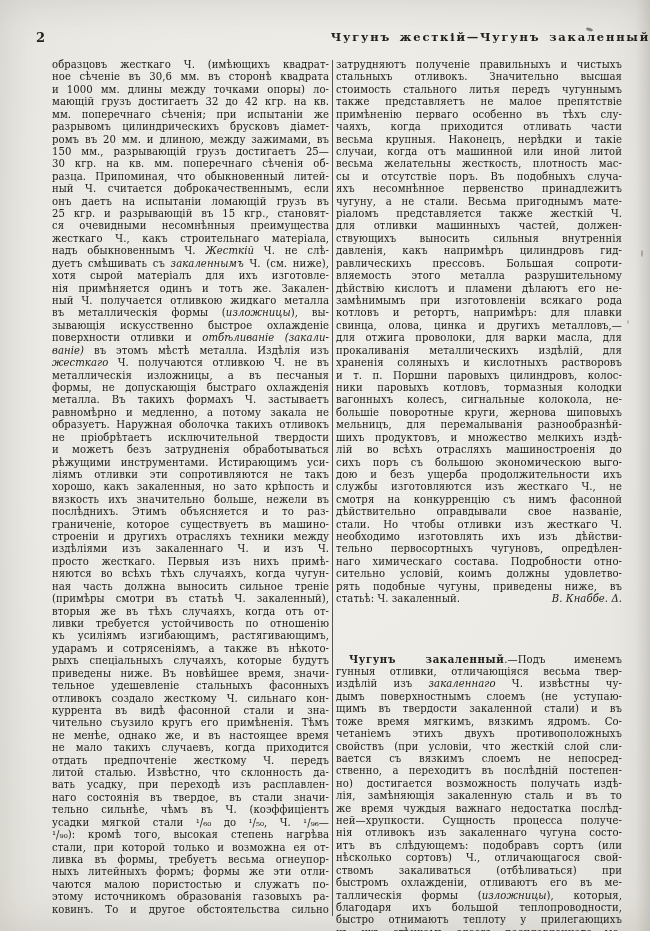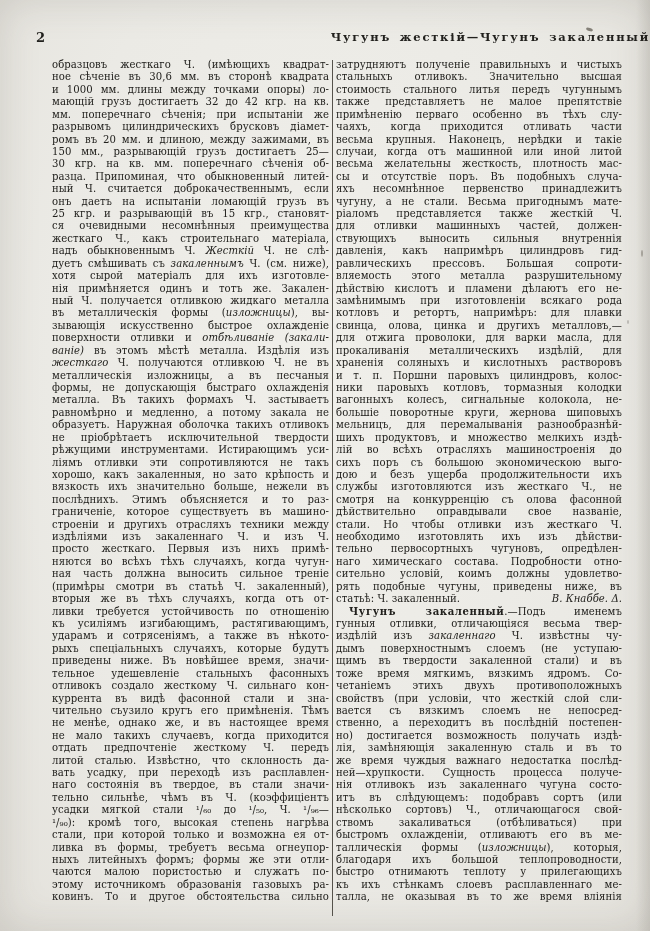--- a/index.html
+++ b/index.html
@@ -31,21 +31,21 @@
   .divider {
     width:1px; background:#55524b; margin:1px 3px 0 3px;
     height:856px;
   }
   .line {
     height:12.43px; line-height:12.43px; font-size:10.1px;
     text-align:justify; text-align-last:justify;
     overflow:hidden; letter-spacing:0.05px;
   }
   .line.end    { text-align-last:left; }
-  .line.indent { padding-left:13px; }
+  .line.indent { padding-left:13px;margin-top:48px; }
   .r-i   { font-style:italic; }
   .r-b   { font-weight:bold; letter-spacing:0.6px; }
   .r-sig { float:right; font-style:italic; }
   .speck { position:absolute; background:#6b675e; border-radius:50%; opacity:0.8; }
   .speck-1 { left:586px; top:28px; width:7px; height:3px; transform:rotate(18deg); }
   .speck-2 { left:641px; top:250px; width:2px; height:7px; opacity:0.45; }
   .speck-3 { left:627px; top:320px; width:2px; height:4px; opacity:0.35; }
   .edge-shade {
     position:absolute; right:0; top:0; width:14px; height:931px;
     background:linear-gradient(to right, rgba(0,0,0,0), rgba(60,55,45,0.10));
@@ -87,20 +87,21 @@
         <div class="line">зывающія искусственно быстрое охлажденіе</div>
         <div class="line"><span>поверхности отливки и </span><span class="r-i">отбѣливаніе (закали-</span></div>
         <div class="line"><span class="r-i">ваніе)</span><span> въ этомъ мѣстѣ металла. Издѣлія изъ</span></div>
         <div class="line"><span class="r-i">жесткаго</span><span> Ч. получаются отливкою Ч. не въ</span></div>
         <div class="line">металлическія изложницы, а въ песчаныя</div>
         <div class="line">формы, не допускающія быстраго охлажденія</div>
         <div class="line">металла. Въ такихъ формахъ Ч. застываетъ</div>
         <div class="line">равномѣрно и медленно, а потому закала не</div>
         <div class="line">образуетъ. Наружная оболочка такихъ отливокъ</div>
         <div class="line">не пріобрѣтаетъ исключительной твердости</div>
+        <div class="line">и можетъ безъ затрудненія обработываться</div>
         <div class="line">рѣжущими инструментами. Истирающимъ уси-</div>
         <div class="line">ліямъ отливки эти сопротивляются не такъ</div>
         <div class="line">хорошо, какъ закаленныя, но зато крѣпость и</div>
         <div class="line">вязкость ихъ значительно больше, нежели въ</div>
         <div class="line">послѣднихъ. Этимъ объясняется и то раз-</div>
         <div class="line">граниченіе, которое существуетъ въ машино-</div>
         <div class="line">строеніи и другихъ отрасляхъ техники между</div>
         <div class="line">издѣліями изъ закаленнаго Ч. и изъ Ч.</div>
         <div class="line">просто жесткаго. Первыя изъ нихъ примѣ-</div>
         <div class="line">няются во всѣхъ тѣхъ случаяхъ, когда чугун-</div>
@@ -162,21 +163,21 @@
         <div class="line">и т. п. Поршни паровыхъ цилиндровъ, колос-</div>
         <div class="line">ники паровыхъ котловъ, тормазныя колодки</div>
         <div class="line">вагонныхъ колесъ, сигнальные колокола, не-</div>
         <div class="line">большіе поворотные круги, жернова шиповыхъ</div>
         <div class="line">мельницъ, для перемалыванія разнообразнѣй-</div>
         <div class="line">шихъ продуктовъ, и множество мелкихъ издѣ-</div>
         <div class="line">лій во всѣхъ отрасляхъ машиностроенія до</div>
         <div class="line">сихъ поръ съ большою экономическою выго-</div>
         <div class="line">дою и безъ ущерба продолжительности ихъ</div>
         <div class="line">службы изготовляются изъ жесткаго Ч., не</div>
-        <div class="line">смотря на конкурренцію съ олова фасонной</div>
+        <div class="line">смотря на конкурренцію съ нимъ фасонной</div>
         <div class="line">дѣйствительно оправдывали свое названіе,</div>
         <div class="line">стали. Но чтобы отливки изъ жесткаго Ч.</div>
         <div class="line">необходимо изготовлять ихъ изъ дѣйстви-</div>
         <div class="line">тельно первосортныхъ чугуновъ, опредѣлен-</div>
         <div class="line">наго химическаго состава. Подробности отно-</div>
         <div class="line">сительно условій, коимъ должны удовлетво-</div>
         <div class="line">рять подобные чугуны, приведены ниже, въ</div>
         <div class="line end"><span>статьѣ: Ч. закаленный.</span><span class="r-sig">В. Кнаббе. Δ.</span></div>
         <div class="line indent"><span class="r-b">Чугунъ закаленный</span><span>.—Подъ именемъ</span></div>
         <div class="line">гунныя отливки, отличающіяся весьма твер-</div>

